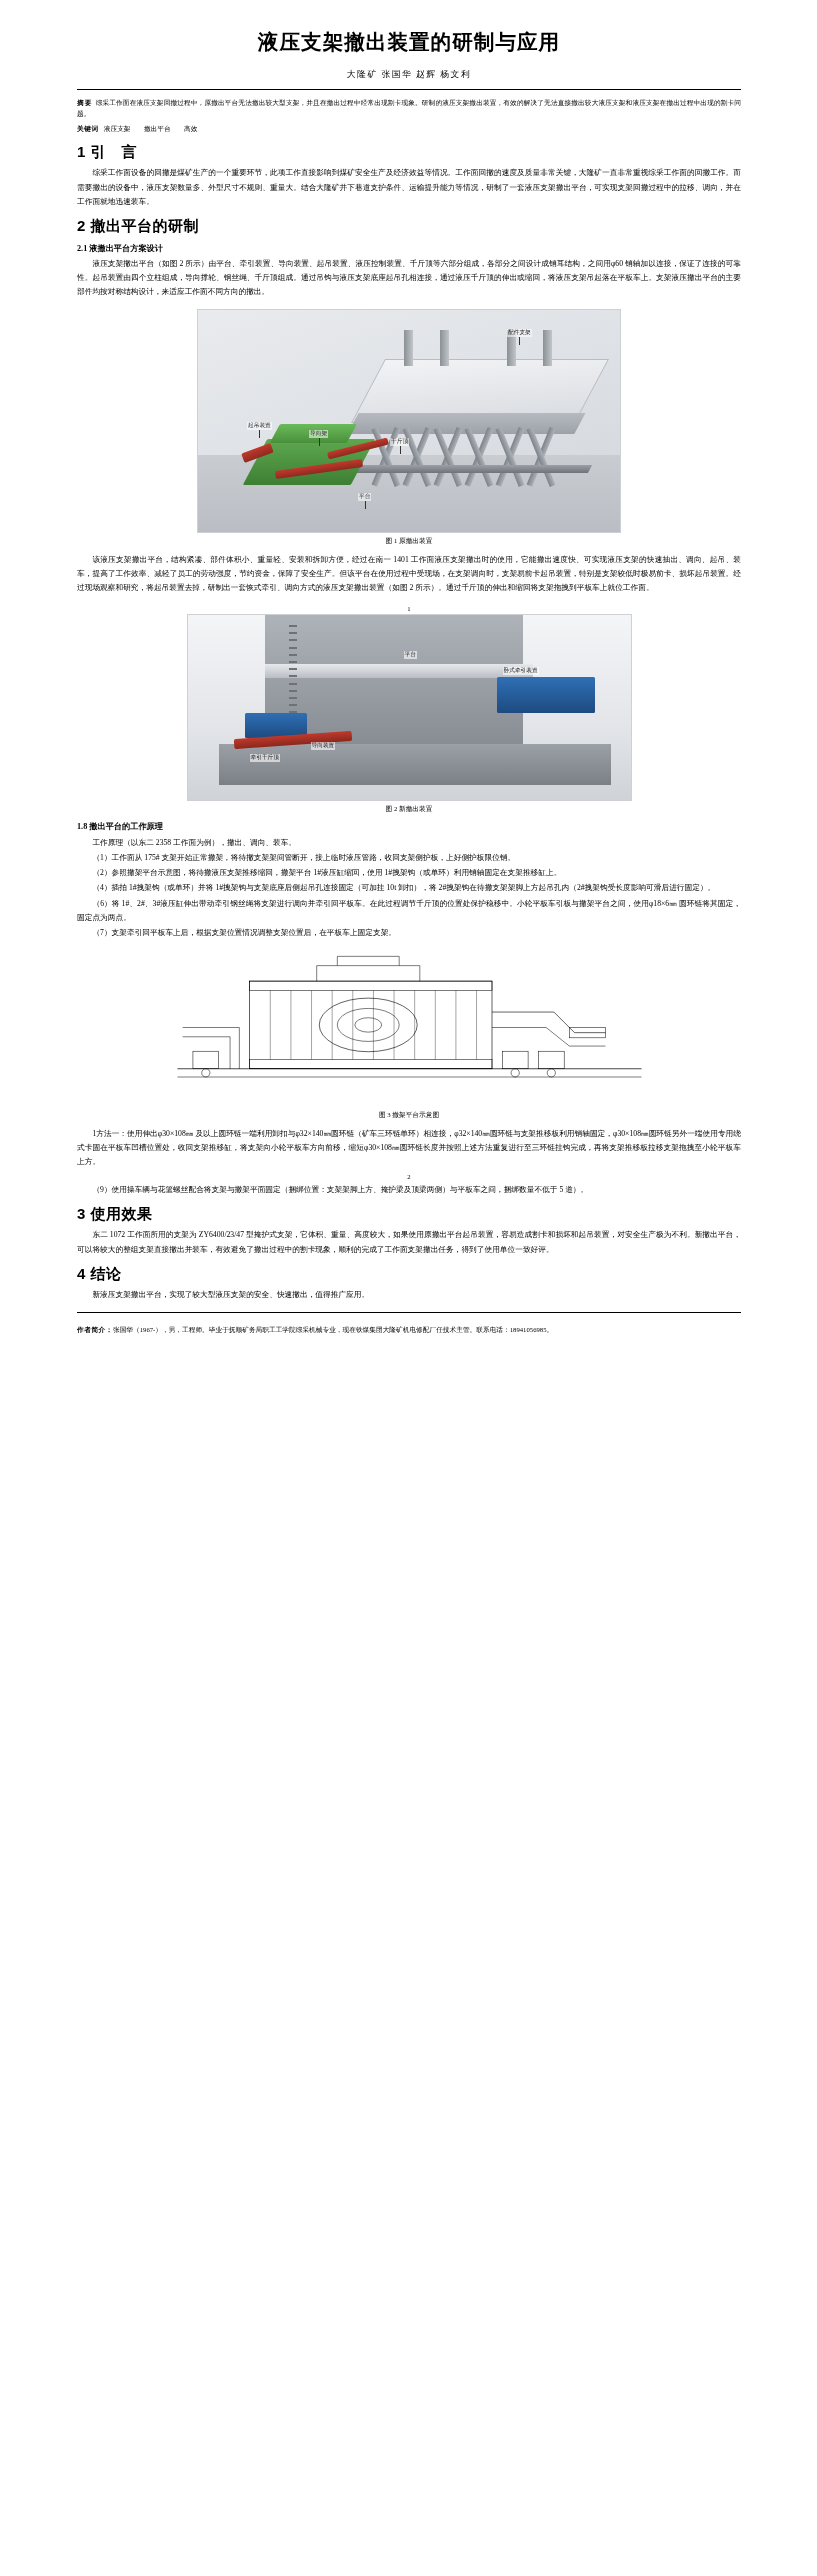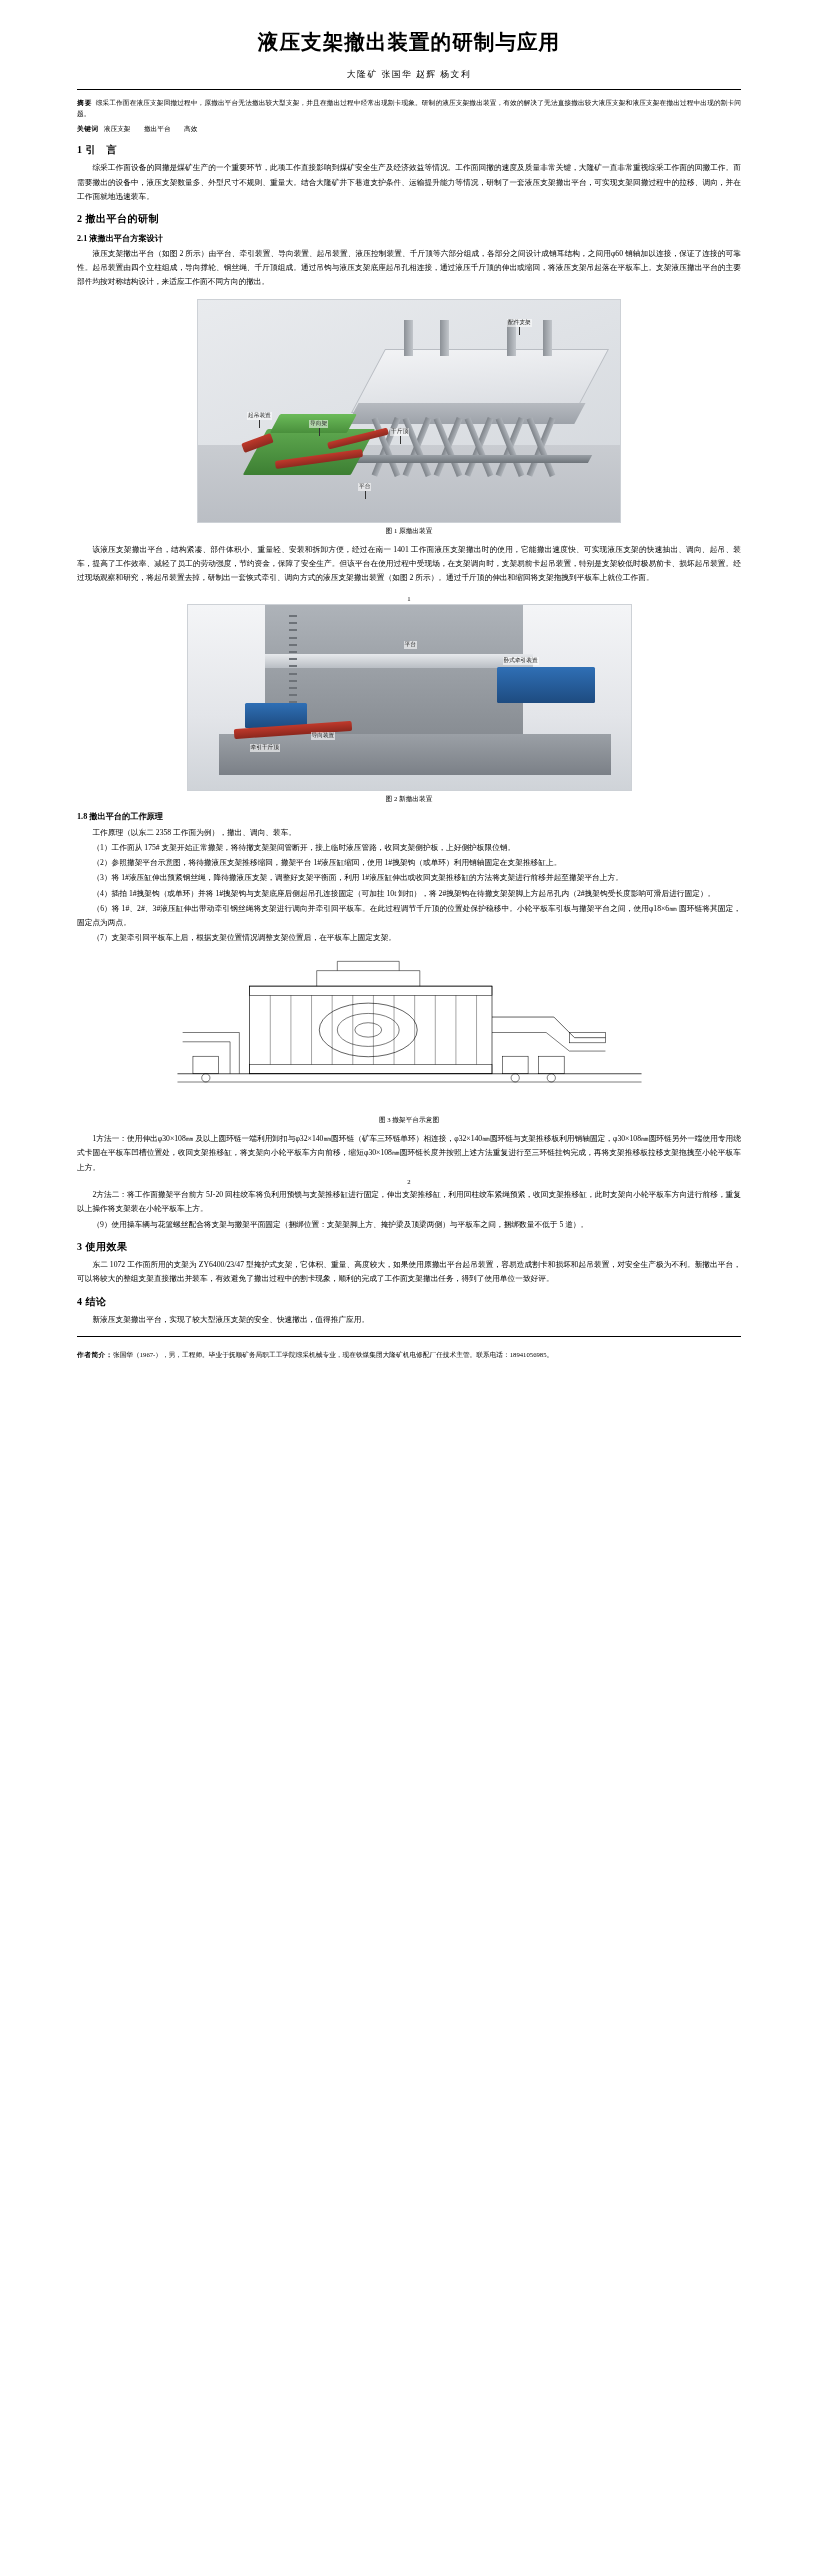--- a/index.html
+++ b/index.html
@@ -56,25 +56,25 @@
   }
   .keywords .lbl {
     font-weight: bold;
     letter-spacing: 0.5px;
     margin-right: 5.2px;
   }
   .kw {
     margin-right: 13.4px;
   }
   h2.sec {
-    font-size: 10px;
+    font-size: 15px;
     font-weight: bold;
     margin: 8.2px 0 4.1px 0;
     letter-spacing: 0.5px;
-    font-family: Liberation Serif, serif;
+    font-family: Liberation Sans, sans-serif;
   }
   h3.sub {
     font-size: 8.2px;
     font-weight: bold;
     margin: 6.2px 0 3.1px 0;
     font-family: Liberation Serif, serif;
   }
   p.para {
     font-size: 7.7px;
     line-height: 1.85;
@@ -359,21 +359,20 @@
       <div class="f2-lbl" style="left:62px; top:139px;">牵引千斤顶</div>
       <div class="f2-lbl" style="left:123px; top:127px;">导向装置</div>
     </div>
     <div class="figcap">图 2 新撤出装置</div>
   </div>
 
   <h3 class="sub">1.8 撤出平台的工作原理</h3>
   <p class="para">工作原理（以东二 2358 工作面为例），撤出、调向、装车。</p>
   <p class="para">（1）工作面从 175# 支架开始正常撤架，将待撤支架架间管断开，接上临时液压管路，收回支架侧护板，上好侧护板限位销。</p>
   <p class="para">（2）参照撤架平台示意图，将待撤液压支架推移缩回，撤架平台 1#液压缸缩回，使用 1#拽架钩（或单环）利用销轴固定在支架推移缸上。</p>
-  <p class="para">（3）将 1#液压缸伸出预紧钢丝绳，降待撤液压支架，调整好支架平衡面，利用 1#液压缸伸出或收回支架推移缸的方法将支架进行前移并起至撤架平台上方。</p>
   <p class="para">（4）插拍 1#拽架钩（或单环）并将 1#拽架钩与支架底座后侧起吊孔连接固定（可加挂 10t 卸扣），将 2#拽架钩在待撤支架架脚上方起吊孔内（2#拽架钩受长度影响可滑后进行固定）。</p>
   <p class="para">（6）将 1#、2#、3#液压缸伸出带动牵引钢丝绳将支架进行调向并牵引回平板车。在此过程调节千斤顶的位置处保护稳移中。小轮平板车引板与撤架平台之间，使用φ18×6㎜ 圆环链将其固定，固定点为两点。</p>
   <p class="para">（7）支架牵引回平板车上后，根据支架位置情况调整支架位置后，在平板车上固定支架。</p>
 
   <div class="figure">
     <div class="figwrap-center">
       <svg class="fig3" viewBox="0 0 960 300">
 
         <rect x="170" y="60" width="470" height="170" fill="none" stroke="#000" stroke-width="1.2"></rect>
         <rect x="170" y="60" width="470" height="18" fill="none" stroke="#000" stroke-width="1"></rect>
@@ -417,21 +416,20 @@
 
         <path d="M300 60 L300 30 L500 30 L500 60" fill="none" stroke="#000" stroke-width="1"></path>
         <path d="M340 30 L340 12 L460 12 L460 30" fill="none" stroke="#000" stroke-width="1"></path>
       </svg>
     </div>
     <div class="figcap">图 3  撤架平台示意图</div>
   </div>
 
   <p class="para">1方法一：使用伸出φ30×108㎜ 及以上圆环链一端利用卸扣与φ32×140㎜圆环链（矿车三环链单环）相连接，φ32×140㎜圆环链与支架推移板利用销轴固定，φ30×108㎜圆环链另外一端使用专用绕式卡固在平板车凹槽位置处，收回支架推移缸，将支架向小轮平板车方向前移，缩短φ30×108㎜圆环链长度并按照上述方法重复进行至三环链挂钩完成，再将支架推移板拉移支架拖拽至小轮平板车上方。</p>
   <div class="col-marker">2</div>
-  <p class="para">2方法二：将工作面撤架平台前方 5J-20 回柱绞车将负利用预锁与支架推移缸进行固定，伸出支架推移缸，利用回柱绞车紧绳预紧，收回支架推移缸，此时支架向小轮平板车方向进行前移，重复以上操作将支架装在小轮平板车上方。</p>
   <p class="para">（9）使用操车辆与花篮螺丝配合将支架与撤架平面固定（捆绑位置：支架架脚上方、掩护梁及顶梁两侧）与平板车之间，捆绑数量不低于 5 道）。</p>
 
   <h2 class="sec">3 使用效果</h2>
   <p class="para">东二 1072 工作面所用的支架为 ZY6400/23/47 型掩护式支架，它体积、重量、高度较大，如果使用原撤出平台起吊装置，容易造成割卡和损坏和起吊装置，对安全生产极为不利。新撤出平台，可以将较大的整组支架直接撤出并装车，有效避免了撤出过程中的割卡现象，顺利的完成了工作面支架撤出任务，得到了使用单位一致好评。</p>
 
   <h2 class="sec">4 结论</h2>
   <p class="para">新液压支架撤出平台，实现了较大型液压支架的安全、快速撤出，值得推广应用。</p>
 
   <hr class="footer-rule">
   <div class="footer-note">

